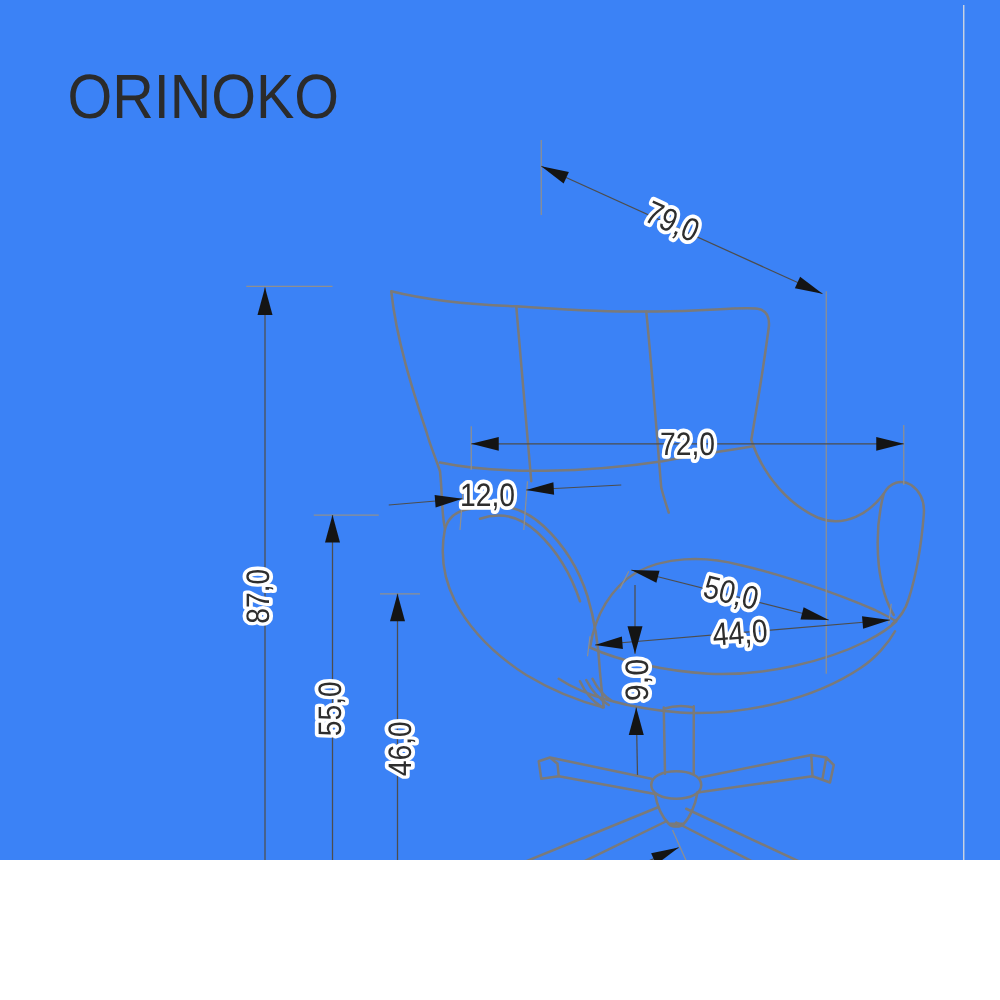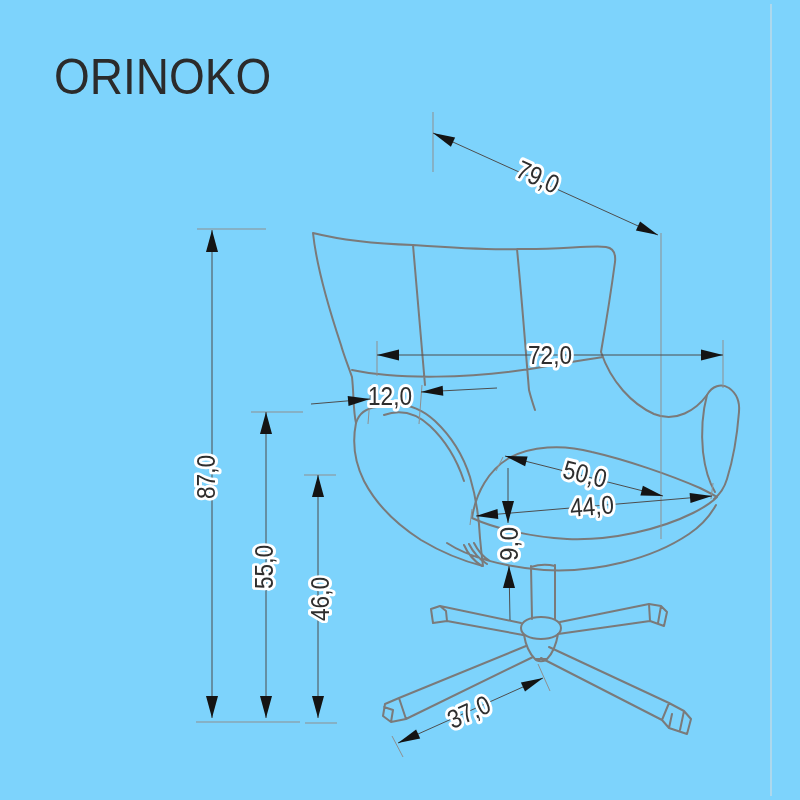--- a/index.html
+++ b/index.html
@@ -1,16 +1,16 @@
 <!DOCTYPE html>
 <html><head>
 <meta charset="utf-8">
 <style>
   html,body{margin:0;padding:0;background:#ffffff;}
-  .page{position:relative;width:800px;height:800px;background:#7dd3fc;overflow:hidden;
+  .page{position:relative;width:800px;height:688px;background:#3b82f6;overflow:hidden;
         font-family:"Liberation Sans","DejaVu Sans",sans-serif;}
   .title{position:absolute;left:54px;top:48px;font-size:50px;font-weight:400;
          letter-spacing:0px;color:#2b2b2b;transform:scale(.92,1);transform-origin:left top;
          white-space:nowrap;}
   svg{position:absolute;left:0;top:0;}
   .chair{stroke:#7a7a7a;stroke-width:2;fill:none;stroke-linecap:round;stroke-linejoin:round;}
   .dline{stroke:#4d4d4d;stroke-width:1;fill:none;}
   .tick{stroke:#8f8f8f;stroke-width:1;fill:none;}
   .arrow{fill:#141414;stroke:none;}
   .dimtext{font-family:"Liberation Sans","DejaVu Sans",sans-serif;font-size:26px;fill:#2e2e2e;

